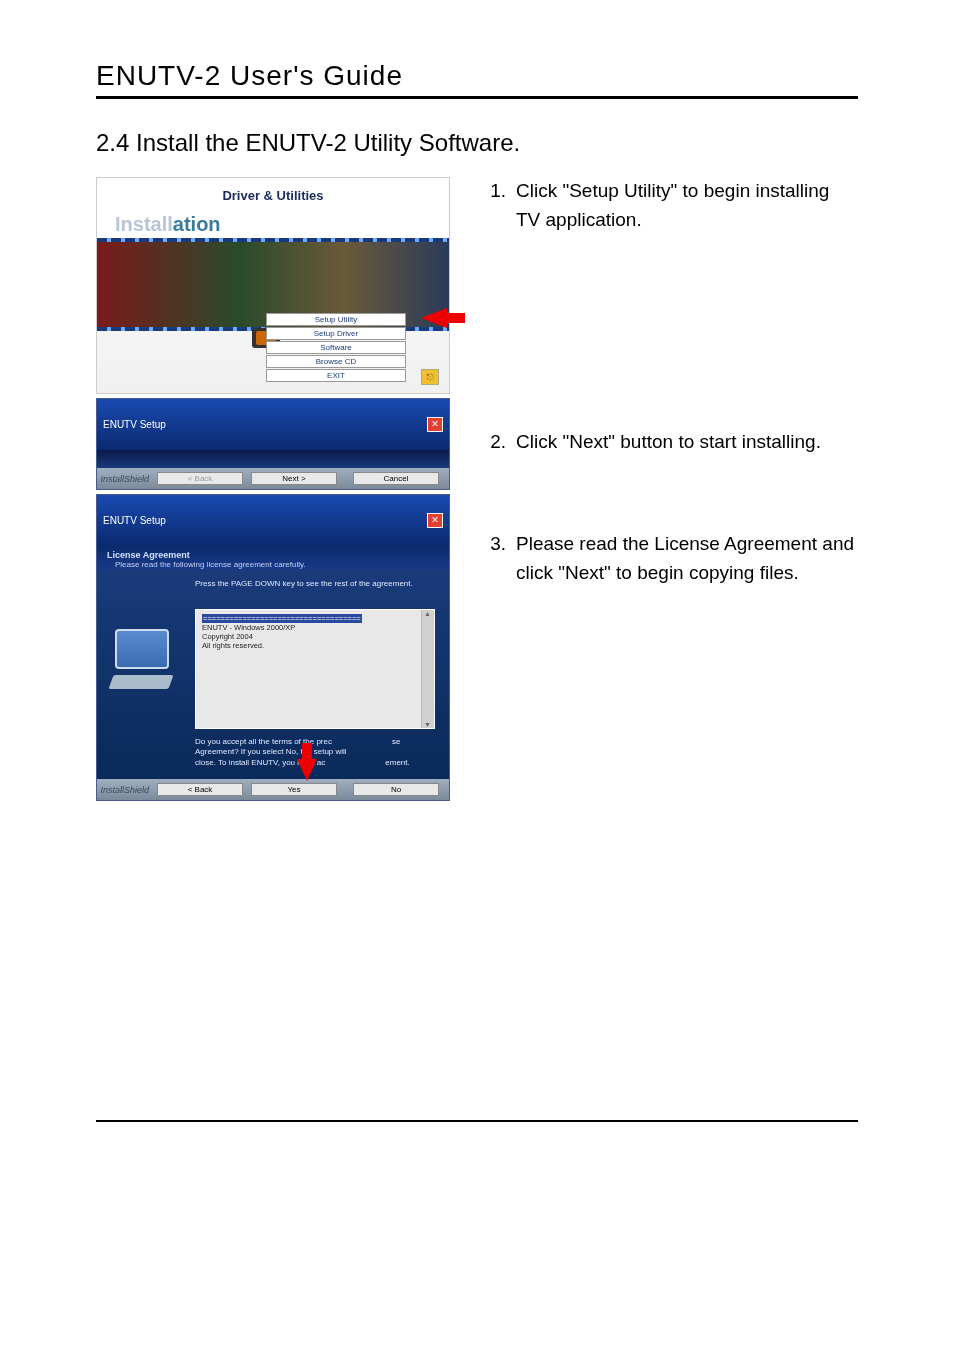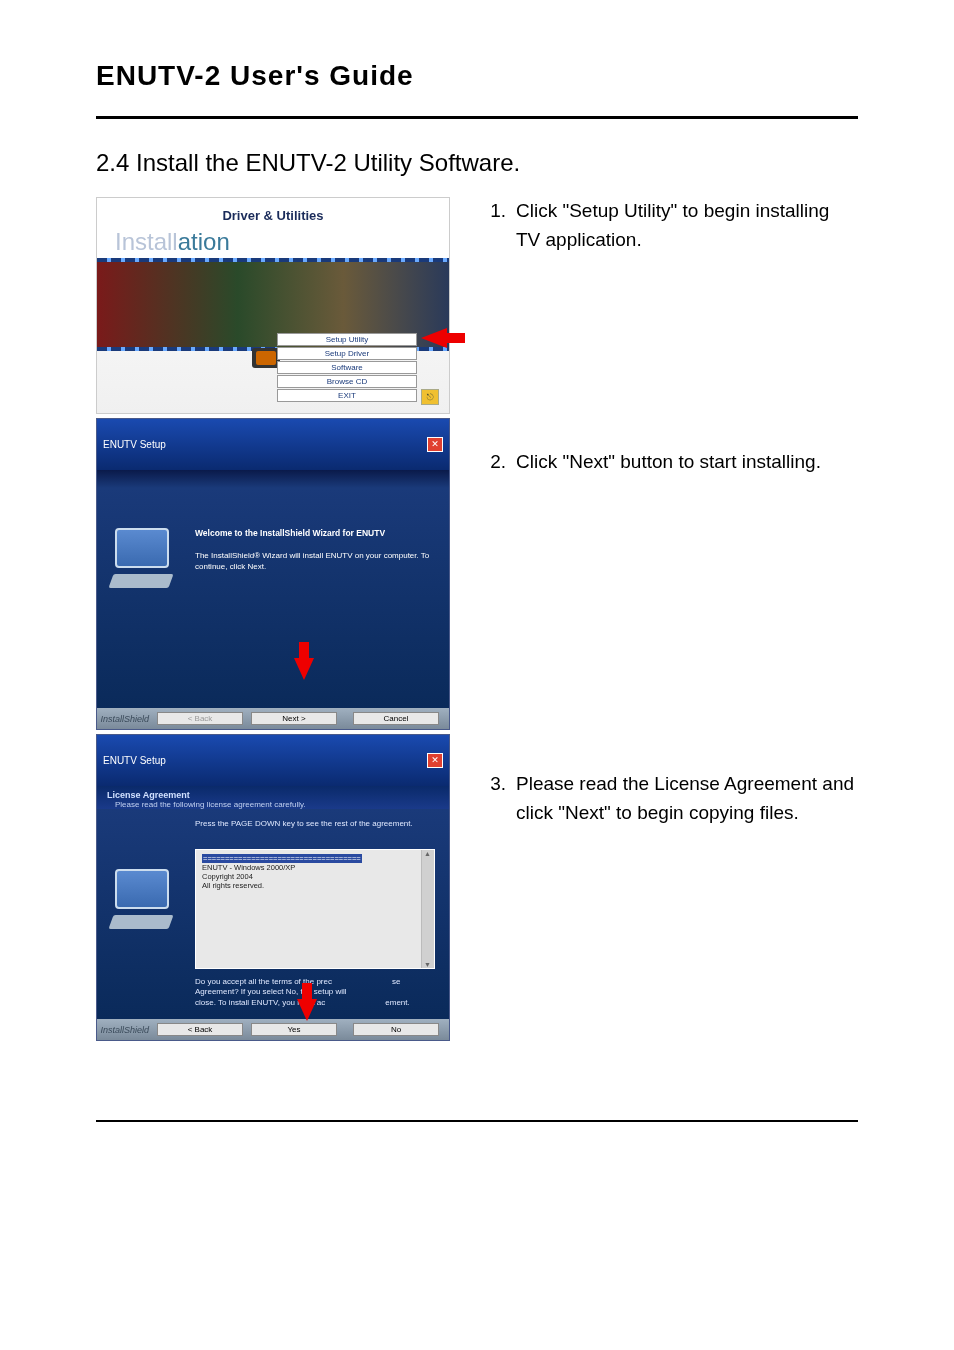--- a/index.html
+++ b/index.html
@@ -10,23 +10,23 @@
     width: 954px;
   }
   .page {
     padding: 60px 96px 40px 96px;
     position: relative;
     min-height: 1200px;
     box-sizing: border-box;
   }
   .header-title {
     font-size: 28px;
-    font-weight: bold;
+    font-weight: normal;
     letter-spacing: 1px;
-    margin-bottom: 24px;
+    margin-bottom: 4px;
   }
   .header-rule {
     border: none;
     border-top: 3px solid #000;
     margin: 0 0 30px 0;
   }
   .section-title {
     font-size: 24px;
     margin-bottom: 20px;
   }
@@ -69,22 +69,22 @@
     top: 10px;
     left: 0; right: 0;
     text-align: center;
     font-weight: bold;
     font-size: 13px;
     color: #1a2b5a;
   }
   .launcher-install {
     position: absolute;
     left: 18px; bottom: 2px;
-    font-size: 24px;
-    font-weight: normal;
+    font-size: 20px;
+    font-weight: bold;
     color: #b8c4d8;
   }
   .launcher-install span { color: #3a7a9a; }
   .launcher-photo {
     height: 85px;
     background: linear-gradient(90deg,#7a1a1a,#2a4a2a 40%,#6a5a3a 70%,#2a3a5a);
     border-top: 4px solid #1a3a7a;
     border-bottom: 4px solid #1a3a7a;
     position: relative;
   }
@@ -93,21 +93,21 @@
     position:absolute; left:0; right:0; top:-4px; height:4px;
     background: repeating-linear-gradient(90deg,#1a3a7a 0 10px,#6aaaff 10px 14px);
   }
   .launcher-photo::after {
     content:"";
     position:absolute; left:0; right:0; bottom:-4px; height:4px;
     background: repeating-linear-gradient(90deg,#1a3a7a 0 10px,#6aaaff 10px 14px);
   }
   .launcher-menu {
     position: absolute;
-    left: 180px;
+    left: 169px;
     top: 135px;
     width: 140px;
     z-index: 2;
   }
   .launcher-btn {
     background: #fff;
     border: 1px solid #999;
     font-size: 8px;
     text-align: center;
     padding: 1px 0;
@@ -288,31 +288,20 @@
   </div>
 
   <div class="content-row">
     <div class="screenshot-col">
       <div class="wizard">
         <div class="wizard-titlebar">
           <span>ENUTV Setup</span>
           <span class="close-x">✕</span>
         </div>
         <div class="wizard-banner-dark"></div>
-        <div class="wizard-body-blue">
-          <div class="wizard-computer">
-            <div class="comp-monitor"></div>
-            <div class="comp-base"></div>
-          </div>
-          <div class="wizard-text">
-            <span class="welcome">Welcome to the InstallShield Wizard for ENUTV</span>
-            <span>The InstallShield® Wizard will install ENUTV on your computer.  To continue, click Next.</span>
-          </div>
-          <div class="red-arrow down arrow-next"></div>
-        </div>
         <div class="wizard-footer">
           <span class="wiz-label">InstallShield</span>
           <span class="wiz-btn disabled">&lt; Back</span>
           <span class="wiz-btn">Next &gt;</span>
           <span style="width:30px"></span>
           <span class="wiz-btn">Cancel</span>
         </div>
       </div>
     </div>
     <div class="instruction-col" style="padding-top:30px;">

